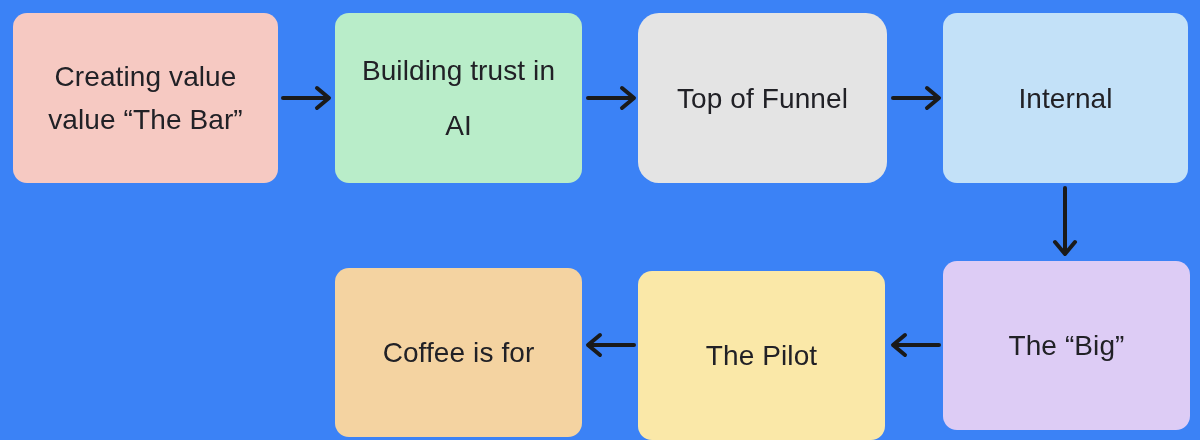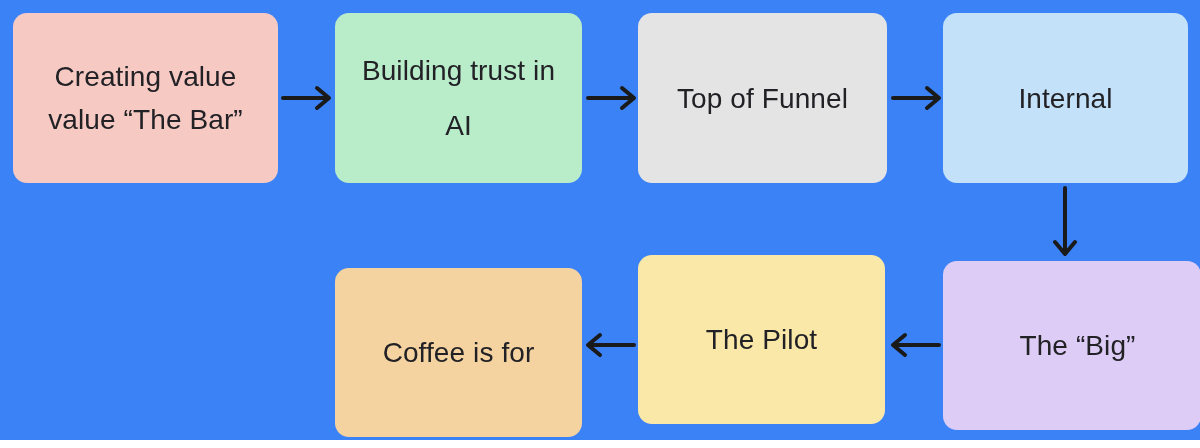--- a/index.html
+++ b/index.html
@@ -29,25 +29,25 @@
     line-height: 43px;
     letter-spacing: 0.1px;
   }
   .box .line {
     display: block;
     white-space: nowrap;
   }
   
   .pos-1 { left: 13px;  top: 13px;  width: 265px; height: 170px; }
   .pos-2 { left: 335px; top: 13px;  width: 247px; height: 170px; gap: 12px; }
-  .pos-3 { left: 638px; top: 13px;  width: 249px; height: 170px; }
+  .pos-3 { left: 638px; top: 13px;  width: 249px; height: 170px; border-radius: 21px; }
   .pos-4 { left: 943px; top: 13px;  width: 245px; height: 170px; justify-content: center; }
   
-  .pos-5 { left: 943px; top: 261px; width: 247px; height: 169px; padding-left: 11px; }
-  .pos-6 { left: 638px; top: 255px; width: 247px; height: 169px; }
+  .pos-5 { left: 943px; top: 261px; width: 247px; height: 169px; }
+  .pos-6 { left: 638px; top: 271px; width: 247px; height: 169px; }
   .pos-7 { left: 335px; top: 268px; width: 247px; height: 169px; }
 
   .arrow {
     position: absolute;
   }
   .arrow svg { display: block; }
   .arr-1 { left: 281px;  top: 84px; }
   .arr-2 { left: 586px;  top: 84px; }
   .arr-3 { left: 891px;  top: 84px; }
   .arr-4 { left: 1051px; top: 186px; }

